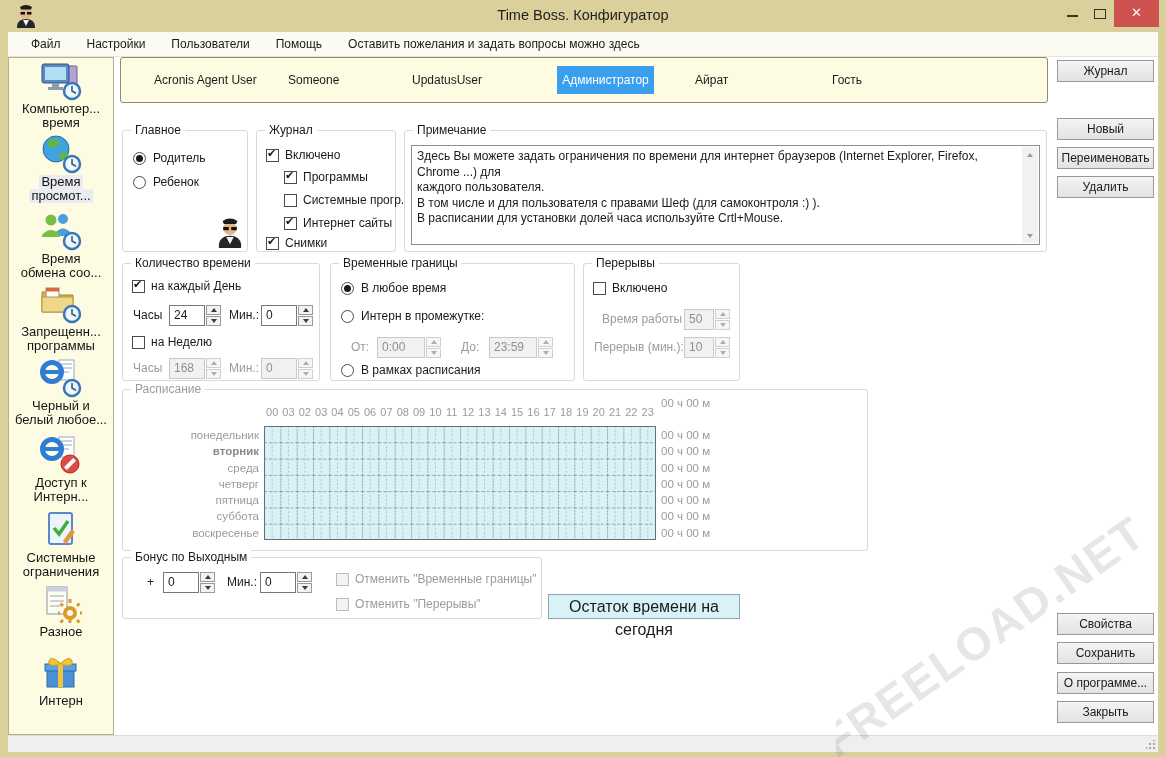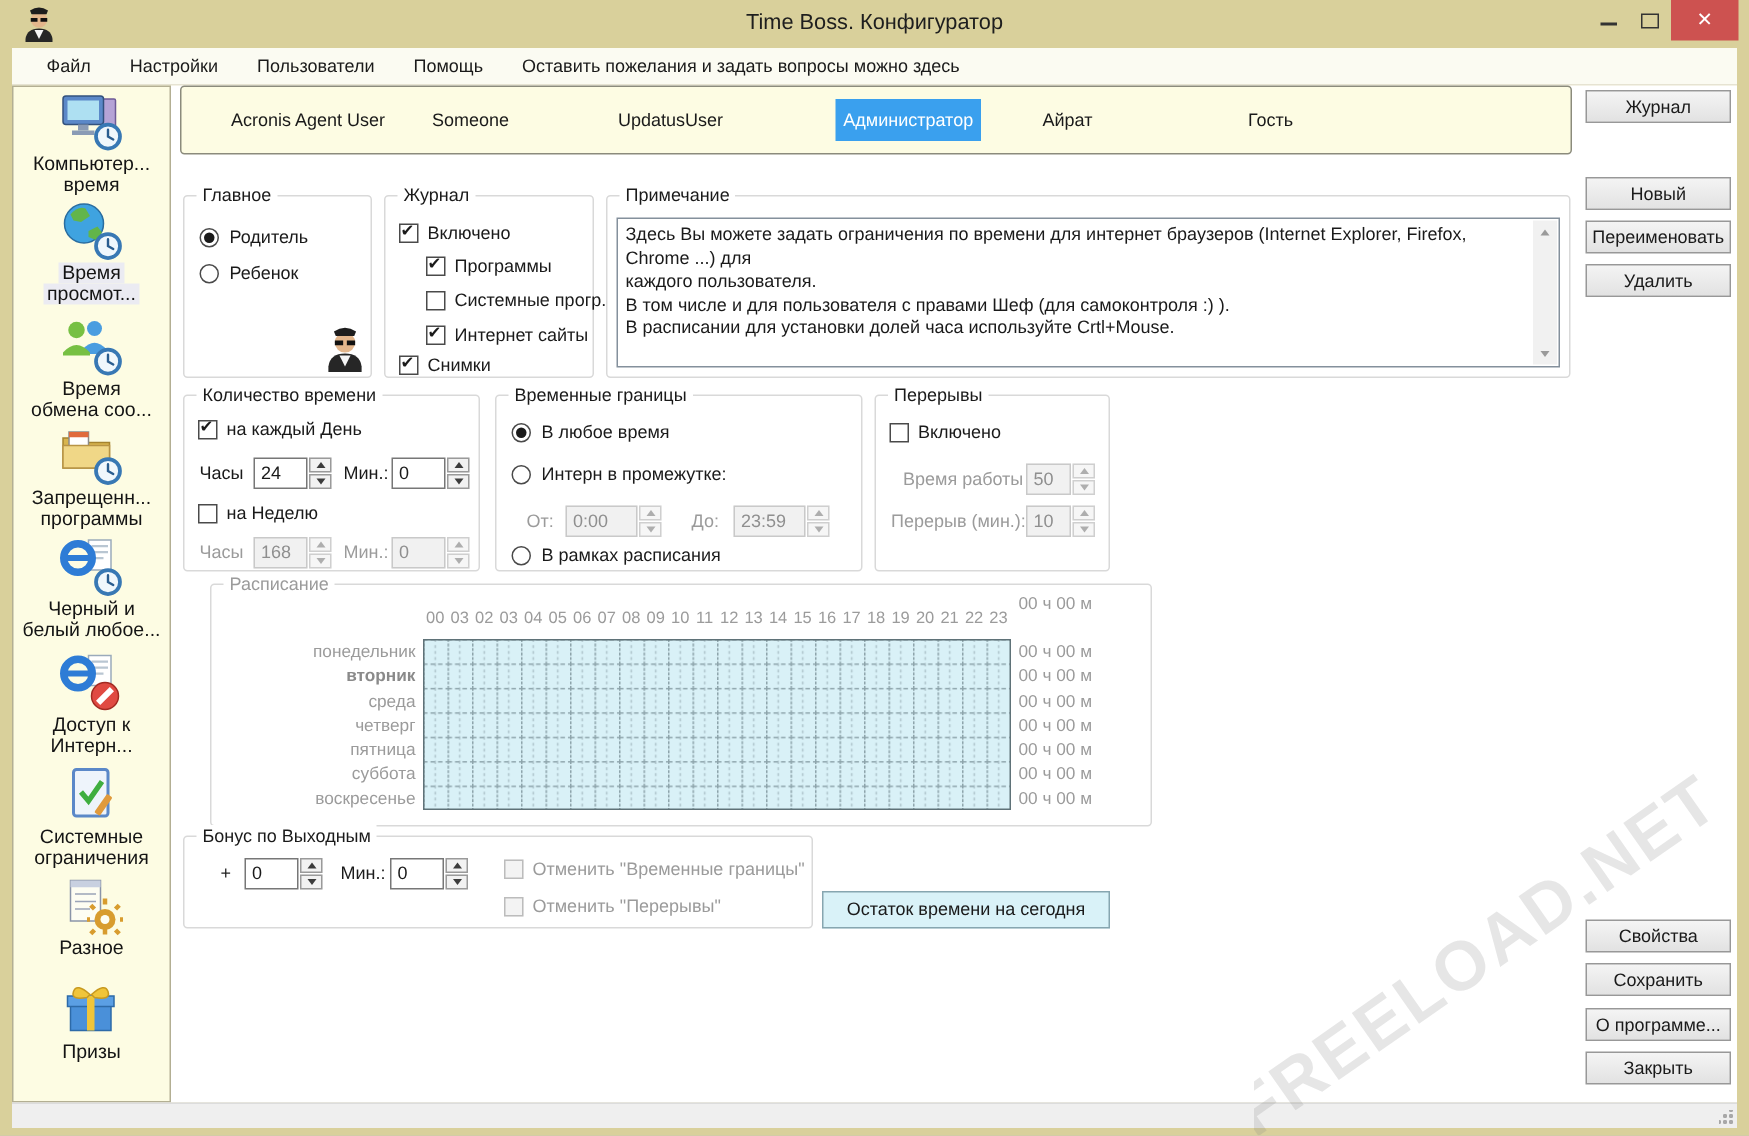--- a/index.html
+++ b/index.html
@@ -64,21 +64,21 @@
   .varr .tri-dn{border-top-color:#9a9a9a;}
   
   .hourlbls{position:absolute;display:flex;color:#9b9b9b;font-size:11px;}
   .hourlbls span{display:inline-block;width:16.333px;text-align:center;}
   .daylbl{position:absolute;width:130px;text-align:right;color:#9b9b9b;font-size:11.5px;line-height:16.28px;cursor:default;}
   .daylbl.today{font-weight:bold;color:#8a8a8a;}
   .totlbl{position:absolute;color:#9b9b9b;font-size:11.5px;line-height:16.28px;white-space:nowrap;}
   
   .btn{position:absolute;left:1057px;width:97px;height:22px;background:linear-gradient(#f4f4f4,#e2e2e2);
        border:1px solid #989898;text-align:center;line-height:20px;font-size:12px;box-sizing:border-box;cursor:default;}
-  .cyanbtn{position:absolute;background:#d9f2f8;border:1px solid #87a6b0;text-align:center;line-height:23px;font-size:12px;box-sizing:border-box;}
+  .cyanbtn{position:absolute;background:#d9f2f8;border:1px solid #87a6b0;text-align:center;line-height:23px;font-size:16px;box-sizing:border-box;}
   
   .statusbar{position:absolute;left:8px;top:735px;width:1150px;height:16px;background:#efefef;border-top:1px solid #dcdcdc;}
   .grip{position:absolute;right:2px;bottom:2px;width:10px;height:10px;
         background:
          radial-gradient(circle at 8px 8px,#a8a8a8 1.3px,transparent 1.6px),
          radial-gradient(circle at 8px 4px,#a8a8a8 1.3px,transparent 1.6px),
          radial-gradient(circle at 4px 8px,#a8a8a8 1.3px,transparent 1.6px),
          radial-gradient(circle at 8px 0px,#a8a8a8 1.3px,transparent 1.6px),
          radial-gradient(circle at 0px 8px,#a8a8a8 1.3px,transparent 1.6px),
          radial-gradient(circle at 4px 4px,#a8a8a8 1.3px,transparent 1.6px);}
@@ -219,21 +219,21 @@
       <span class="lbl">Разное</span>
     </div>
     <div class="snav" style="top:595px">
       <svg width="44" height="40" viewBox="0 0 44 40">
         <rect x="8" y="16" width="27" height="18" fill="#4a90d9" stroke="#2d6aa8"></rect>
         <rect x="6" y="11" width="31" height="7" fill="#5b9fe4" stroke="#2d6aa8"></rect>
         <rect x="19" y="11" width="5" height="23" fill="#f0c53a"></rect>
         <path d="M21 10q-9-8-11-2t9 4z" fill="#f0c53a" stroke="#c89a20"></path>
         <path d="M22 10q9-8 11-2t-9 4z" fill="#f0c53a" stroke="#c89a20"></path>
       </svg>
-      <span class="lbl">Призы</span>
+      <span class="lbl">Интерн</span>
     </div>
   </div>
 
   <div class="userpanel">
     <span class="uname" style="left:33px">Acronis Agent User</span>
     <span class="uname" style="left:167px">Someone</span>
     <span class="uname" style="left:291px">UpdatusUser</span>
     <span class="uname sel" style="left:436px;width:97px">Администратор</span>
     <span class="uname" style="left:574px">Айрат</span>
     <span class="uname" style="left:711px">Гость</span>
@@ -397,21 +397,21 @@
           <div class="sb">
             <span class="tri-up"></span>
           </div>
           <div class="sb">
             <span class="tri-dn"></span>
           </div>
         </div>
     </div>
   </div>
 
-  <div class="gbox" style="left:140px;top:389px;width:628px;height:162px">
+  <div class="gbox" style="left:122px;top:389px;width:746px;height:162px">
     <span class="legend gray">Расписание</span>
     <div class="totlbl" style="left:538px;top:5px">00 ч 00 м</div>
     <div class="hourlbls" style="left:141px;top:16px">
       <span>00</span>
         <span>03</span>
         <span>02</span>
         <span>03</span>
         <span>04</span>
         <span>05</span>
         <span>06</span>

